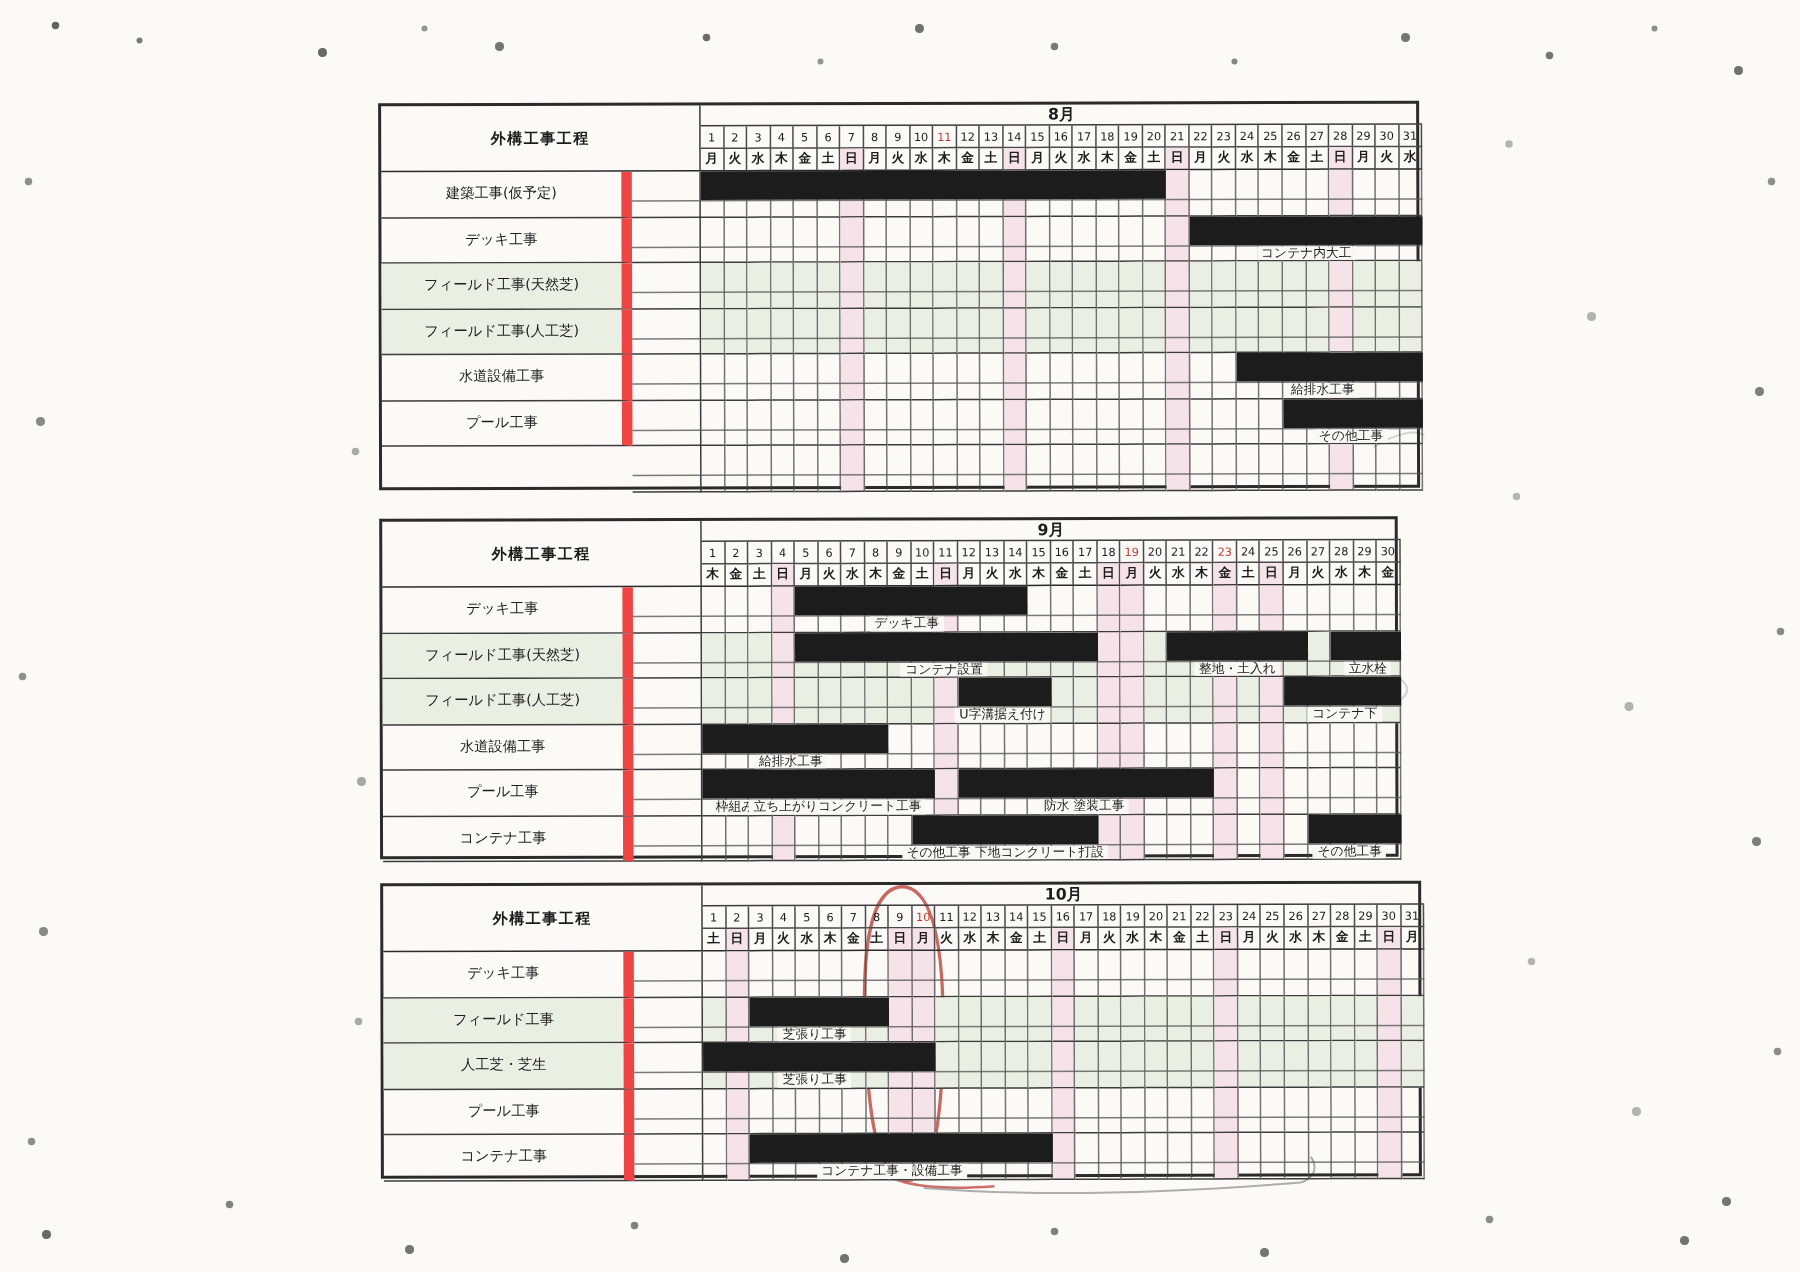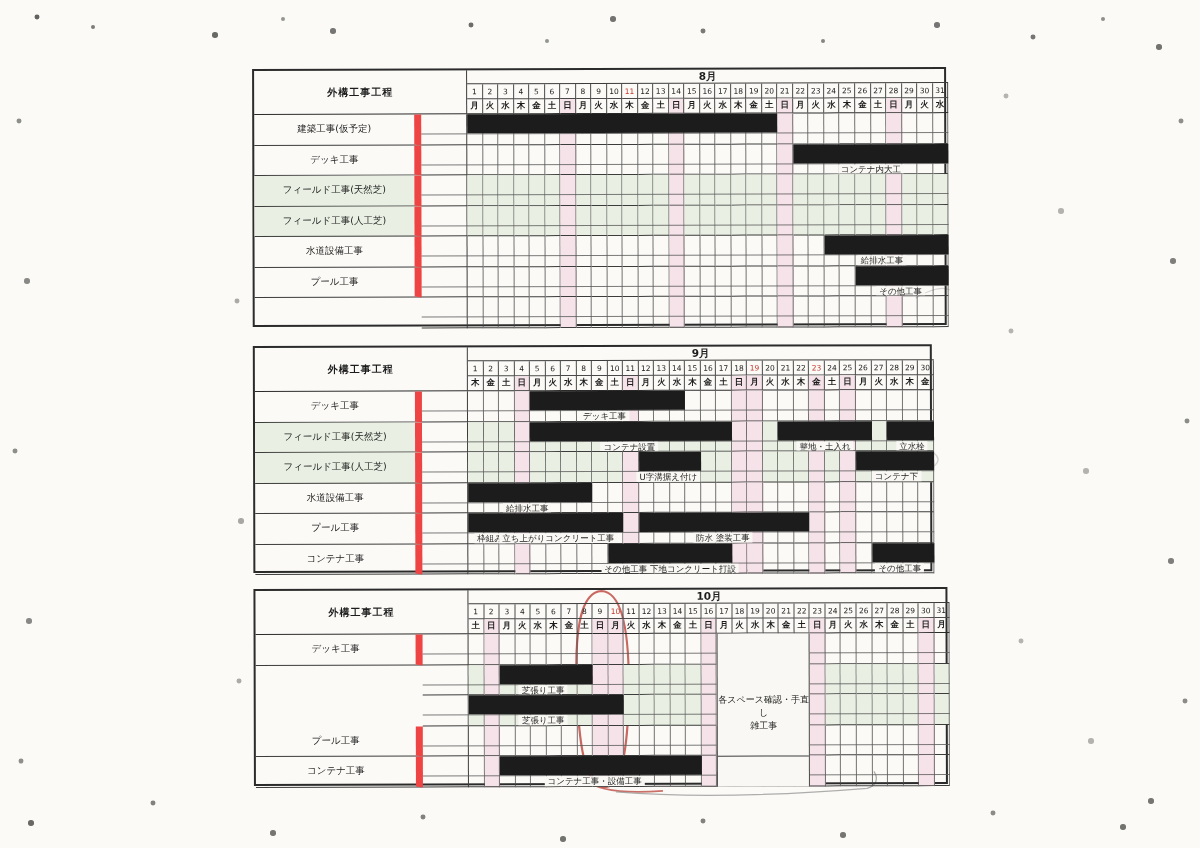--- a/index.html
+++ b/index.html
@@ -753,20 +753,21 @@
       <div class="cell day-cell" style="left: 554.44px; top: 44px; width: 15.52px; height: 30.5px; position: absolute; background: rgb(246, 227, 233);"></div>
       <div class="cell day-cell" style="left: 569.96px; top: 44px; width: 15.52px; height: 30.5px; position: absolute;"></div>
       <div class="cell day-cell" style="left: 585.48px; top: 44px; width: 15.52px; height: 30.5px; position: absolute;"></div>
       <div class="cell day-cell" style="left: 601px; top: 44px; width: 15.52px; height: 30.5px; position: absolute;"></div>
       <div class="cell day-cell" style="left: 616.52px; top: 44px; width: 15.52px; height: 30.5px; position: absolute;"></div>
       <div class="cell day-cell" style="left: 632.04px; top: 44px; width: 15.52px; height: 30.5px; position: absolute;"></div>
       <div class="cell day-cell" style="left: 647.56px; top: 44px; width: 15.52px; height: 30.5px; position: absolute;"></div>
       <div class="cell day-cell" style="left: 663.08px; top: 44px; width: 15.52px; height: 30.5px; position: absolute; background: rgb(246, 227, 233);"></div>
       <div class="cell day-cell" style="left: 678.6px; top: 44px; width: 15.52px; height: 30.5px; position: absolute;"></div>
       <div class="sub-divider" style="left: 167px; top: 63px; width: 527.12px; height: 1px; position: absolute;"></div>
+      <div class="cell row-label" style="left: 0px; top: 74.5px; width: 167px; height: 30.5px; position: absolute; background: rgb(233, 240, 227);">フィールド工事</div>
       <div class="cell gap-cell" style="left: 167px; top: 74.5px; width: 46px; height: 30.5px; position: absolute;"></div>
       <div class="cell day-cell" style="left: 213px; top: 74.5px; width: 15.52px; height: 30.5px; position: absolute; background: rgb(233, 240, 227);"></div>
       <div class="cell day-cell" style="left: 228.52px; top: 74.5px; width: 15.52px; height: 30.5px; position: absolute; background: rgb(246, 227, 233);"></div>
       <div class="cell day-cell" style="left: 244.04px; top: 74.5px; width: 15.52px; height: 30.5px; position: absolute; background: rgb(233, 240, 227);"></div>
       <div class="cell day-cell" style="left: 259.56px; top: 74.5px; width: 15.52px; height: 30.5px; position: absolute; background: rgb(233, 240, 227);"></div>
       <div class="cell day-cell" style="left: 275.08px; top: 74.5px; width: 15.52px; height: 30.5px; position: absolute; background: rgb(233, 240, 227);"></div>
       <div class="cell day-cell" style="left: 290.6px; top: 74.5px; width: 15.52px; height: 30.5px; position: absolute; background: rgb(233, 240, 227);"></div>
       <div class="cell day-cell" style="left: 306.12px; top: 74.5px; width: 15.52px; height: 30.5px; position: absolute; background: rgb(233, 240, 227);"></div>
       <div class="cell day-cell" style="left: 321.64px; top: 74.5px; width: 15.52px; height: 30.5px; position: absolute; background: rgb(233, 240, 227);"></div>
       <div class="cell day-cell" style="left: 337.16px; top: 74.5px; width: 15.52px; height: 30.5px; position: absolute; background: rgb(246, 227, 233);"></div>
@@ -788,20 +789,21 @@
       <div class="cell day-cell" style="left: 585.48px; top: 74.5px; width: 15.52px; height: 30.5px; position: absolute; background: rgb(233, 240, 227);"></div>
       <div class="cell day-cell" style="left: 601px; top: 74.5px; width: 15.52px; height: 30.5px; position: absolute; background: rgb(233, 240, 227);"></div>
       <div class="cell day-cell" style="left: 616.52px; top: 74.5px; width: 15.52px; height: 30.5px; position: absolute; background: rgb(233, 240, 227);"></div>
       <div class="cell day-cell" style="left: 632.04px; top: 74.5px; width: 15.52px; height: 30.5px; position: absolute; background: rgb(233, 240, 227);"></div>
       <div class="cell day-cell" style="left: 647.56px; top: 74.5px; width: 15.52px; height: 30.5px; position: absolute; background: rgb(233, 240, 227);"></div>
       <div class="cell day-cell" style="left: 663.08px; top: 74.5px; width: 15.52px; height: 30.5px; position: absolute; background: rgb(246, 227, 233);"></div>
       <div class="cell day-cell" style="left: 678.6px; top: 74.5px; width: 15.52px; height: 30.5px; position: absolute; background: rgb(233, 240, 227);"></div>
       <div class="sub-divider" style="left: 167px; top: 93.5px; width: 527.12px; height: 1px; position: absolute;"></div>
       <div class="bar" style="left: 244.04px; top: 74.5px; width: 93.12px; height: 19px; position: absolute; background: rgb(28, 28, 28);"></div>
       <div class="bar-note" style="left: 287.496px; top: 94.5px; height: 9.5px; position: absolute; width: auto; background: rgb(249, 248, 244);">芝張り工事</div>
+      <div class="cell row-label" style="left: 0px; top: 105px; width: 167px; height: 30.5px; position: absolute; background: rgb(233, 240, 227);">人工芝・芝生</div>
       <div class="cell gap-cell" style="left: 167px; top: 105px; width: 46px; height: 30.5px; position: absolute;"></div>
       <div class="cell day-cell" style="left: 213px; top: 105px; width: 15.52px; height: 30.5px; position: absolute; background: rgb(233, 240, 227);"></div>
       <div class="cell day-cell" style="left: 228.52px; top: 105px; width: 15.52px; height: 30.5px; position: absolute; background: rgb(246, 227, 233);"></div>
       <div class="cell day-cell" style="left: 244.04px; top: 105px; width: 15.52px; height: 30.5px; position: absolute; background: rgb(233, 240, 227);"></div>
       <div class="cell day-cell" style="left: 259.56px; top: 105px; width: 15.52px; height: 30.5px; position: absolute; background: rgb(233, 240, 227);"></div>
       <div class="cell day-cell" style="left: 275.08px; top: 105px; width: 15.52px; height: 30.5px; position: absolute; background: rgb(233, 240, 227);"></div>
       <div class="cell day-cell" style="left: 290.6px; top: 105px; width: 15.52px; height: 30.5px; position: absolute; background: rgb(233, 240, 227);"></div>
       <div class="cell day-cell" style="left: 306.12px; top: 105px; width: 15.52px; height: 30.5px; position: absolute; background: rgb(233, 240, 227);"></div>
       <div class="cell day-cell" style="left: 321.64px; top: 105px; width: 15.52px; height: 30.5px; position: absolute; background: rgb(233, 240, 227);"></div>
       <div class="cell day-cell" style="left: 337.16px; top: 105px; width: 15.52px; height: 30.5px; position: absolute; background: rgb(246, 227, 233);"></div>
@@ -893,21 +895,14 @@
       <div class="cell day-cell" style="left: 585.48px; top: 166px; width: 15.52px; height: 30.5px; position: absolute;"></div>
       <div class="cell day-cell" style="left: 601px; top: 166px; width: 15.52px; height: 30.5px; position: absolute;"></div>
       <div class="cell day-cell" style="left: 616.52px; top: 166px; width: 15.52px; height: 30.5px; position: absolute;"></div>
       <div class="cell day-cell" style="left: 632.04px; top: 166px; width: 15.52px; height: 30.5px; position: absolute;"></div>
       <div class="cell day-cell" style="left: 647.56px; top: 166px; width: 15.52px; height: 30.5px; position: absolute;"></div>
       <div class="cell day-cell" style="left: 663.08px; top: 166px; width: 15.52px; height: 30.5px; position: absolute; background: rgb(246, 227, 233);"></div>
       <div class="cell day-cell" style="left: 678.6px; top: 166px; width: 15.52px; height: 30.5px; position: absolute;"></div>
       <div class="sub-divider" style="left: 167px; top: 185px; width: 527.12px; height: 1px; position: absolute;"></div>
       <div class="bar" style="left: 244.04px; top: 166px; width: 201.76px; height: 19px; position: absolute; background: rgb(28, 28, 28);"></div>
       <div class="bar-note" style="left: 338.712px; top: 186px; height: 9.5px; position: absolute; width: auto; background: rgb(249, 248, 244);">コンテナ工事・設備工事</div>
-      <div class="merged-note" style="left: 461.32px; top: 44px; width: 93.12px; height: 152.5px; position: absolute; background: rgb(249, 248, 244);">
-        <div style="position: absolute; left: 0px; right: 0px; top: 122px; height: 1px; background: rgb(60, 60, 60);"></div>
-        <div class="mtext">
-          <div>各スペース確認・手直し</div>
-          <div>雑工事</div>
-        </div>
-      </div>
     </div>
   </div>
 
 </body></html>

